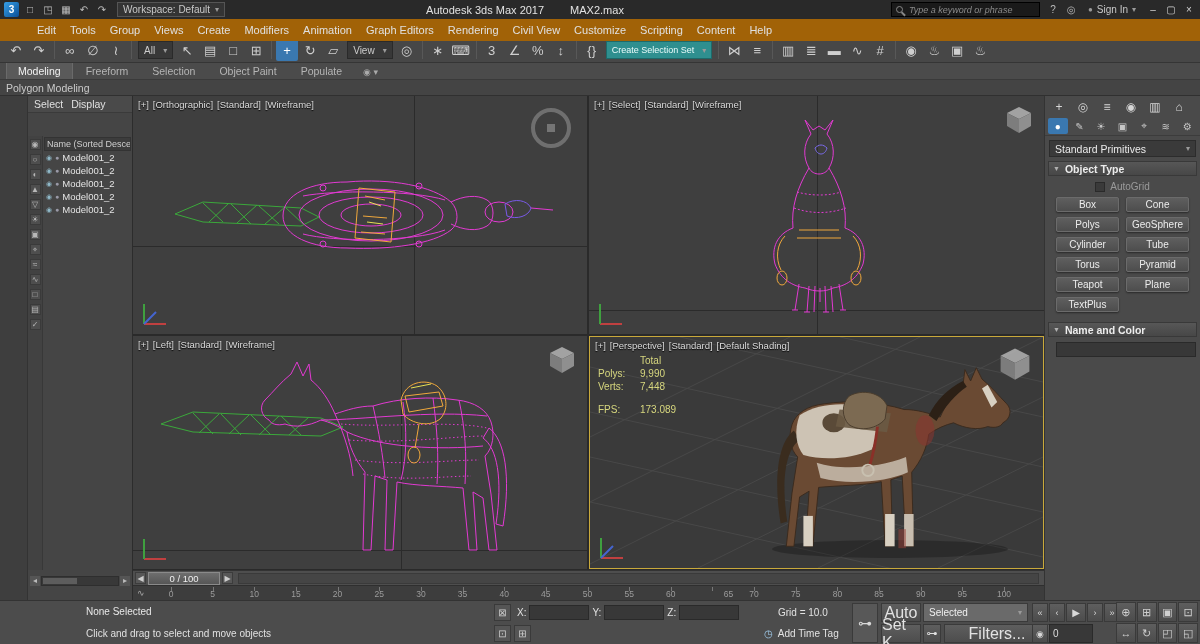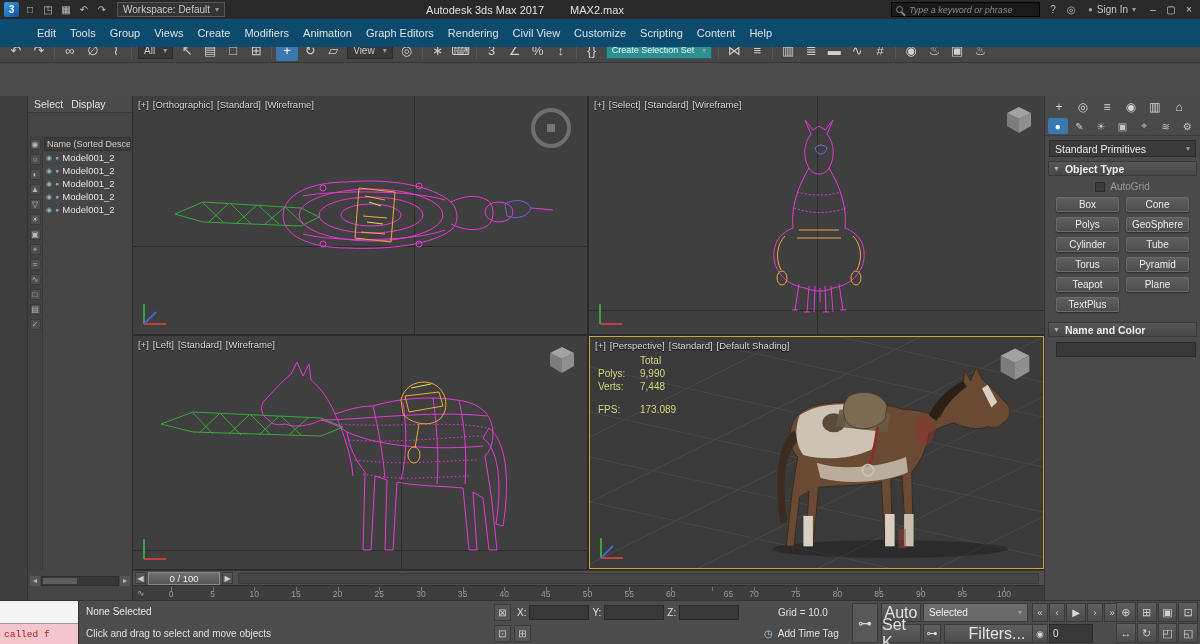--- a/index.html
+++ b/index.html
@@ -30,21 +30,21 @@
   .mag::after{content:"";position:absolute;width:5px;height:1.5px;background:#888;
               transform:rotate(45deg);right:-4px;bottom:-2px;}
   .searchinput{width:128px;height:11px;background:transparent;border:none;outline:none;
                color:#bbb;font-size:9px;font-style:italic;font-family:"Liberation Sans",sans-serif;}
   .searchinput::placeholder{color:#8a8a8a;}
   .signin{display:flex;gap:4px;align-items:center;font-size:10px;color:#c8c8c8;padding:0 4px;}
   .usericon{font-size:8px;color:#9a9a9a;}
   .win{color:#d0d0d0;}
 
   
-  .menubar{position:absolute;left:0;top:19px;width:1200px;height:28px;background:#0c4a6e;
+  .menubar{position:absolute;left:0;top:19px;width:1200px;height:22px;background:#a16207;
            display:flex;align-items:center;padding-left:30px;z-index:29;}
   .menu-item{padding:0 7px;font-size:11px;color:#e0e0e0;height:18px;display:flex;align-items:center;}
 
   
   .toolbar{position:absolute;left:0;top:37px;width:1200px;height:26px;background:#474747;
            border-top:1px solid #2f2f2f;border-bottom:1px solid #353535;
            display:flex;align-items:center;gap:1px;padding:0 5px;z-index:28;}
   .tbtn{width:22px;height:22px;display:flex;align-items:center;justify-content:center;
         color:#cfcfcf;font-size:13px;border-radius:2px;}
   .tbtn.active{background:var(--selblue,#3a78b0);color:#fff;}
@@ -315,20 +315,33 @@
       <span class="tbtn">▬</span>
       <span class="tbtn">∿</span>
       <span class="tbtn">#</span>
       <span class="tsep"></span>
       <span class="tbtn">◉</span>
       <span class="tbtn">♨</span>
       <span class="tbtn">▣</span>
       <span class="tbtn">♨</span>
     </div>
 
+  <div class="ribbontabs">
+    <div class="rtabs">
+        <div class="rtab active">Modeling</div>
+        <div class="rtab">Freeform</div>
+        <div class="rtab">Selection</div>
+        <div class="rtab">Object Paint</div>
+        <div class="rtab">Populate</div>
+      </div>
+    <span class="ribbon-dd">◉ ▾</span>
+  </div>
+  <div class="polybar">
+    <span>Polygon Modeling</span>
+  </div>
 
   <div class="leftstrip"></div>
 
   <div class="scenex">
     <div class="sx-menus">
       <span class="sx-menu">Select</span>
       <span class="sx-menu">Display</span>
     </div>
     <div class="sx-tools">
         <span class="sxtool">◉</span>
@@ -710,26 +723,20 @@
         <span class="tickline" style="left: 90%;"></span>
         <span class="tick" style="left: 90%;">90</span>
         <span class="tickline" style="left: 95%;"></span>
         <span class="tick" style="left: 95%;">95</span>
         <span class="tickline" style="left: 100%;"></span>
         <span class="tick" style="left: 100%;">100</span>
       </div>
   </div>
 
   <div class="statusbar">
-    <div class="listener">
-      <div class="listener-white"></div>
-      <div class="listener-pink">
-        <span>called f</span>
-      </div>
-    </div>
     <span class="nonesel">None Selected</span>
     <span class="prompt">Click and drag to select and move objects</span>
 
     <span class="sbtn lockbtn">⊠</span>
     <div class="row2icons">
       <span class="sbtn">⊡</span>
       <span class="sbtn">⊞</span>
     </div>
 
     <div class="coords">

